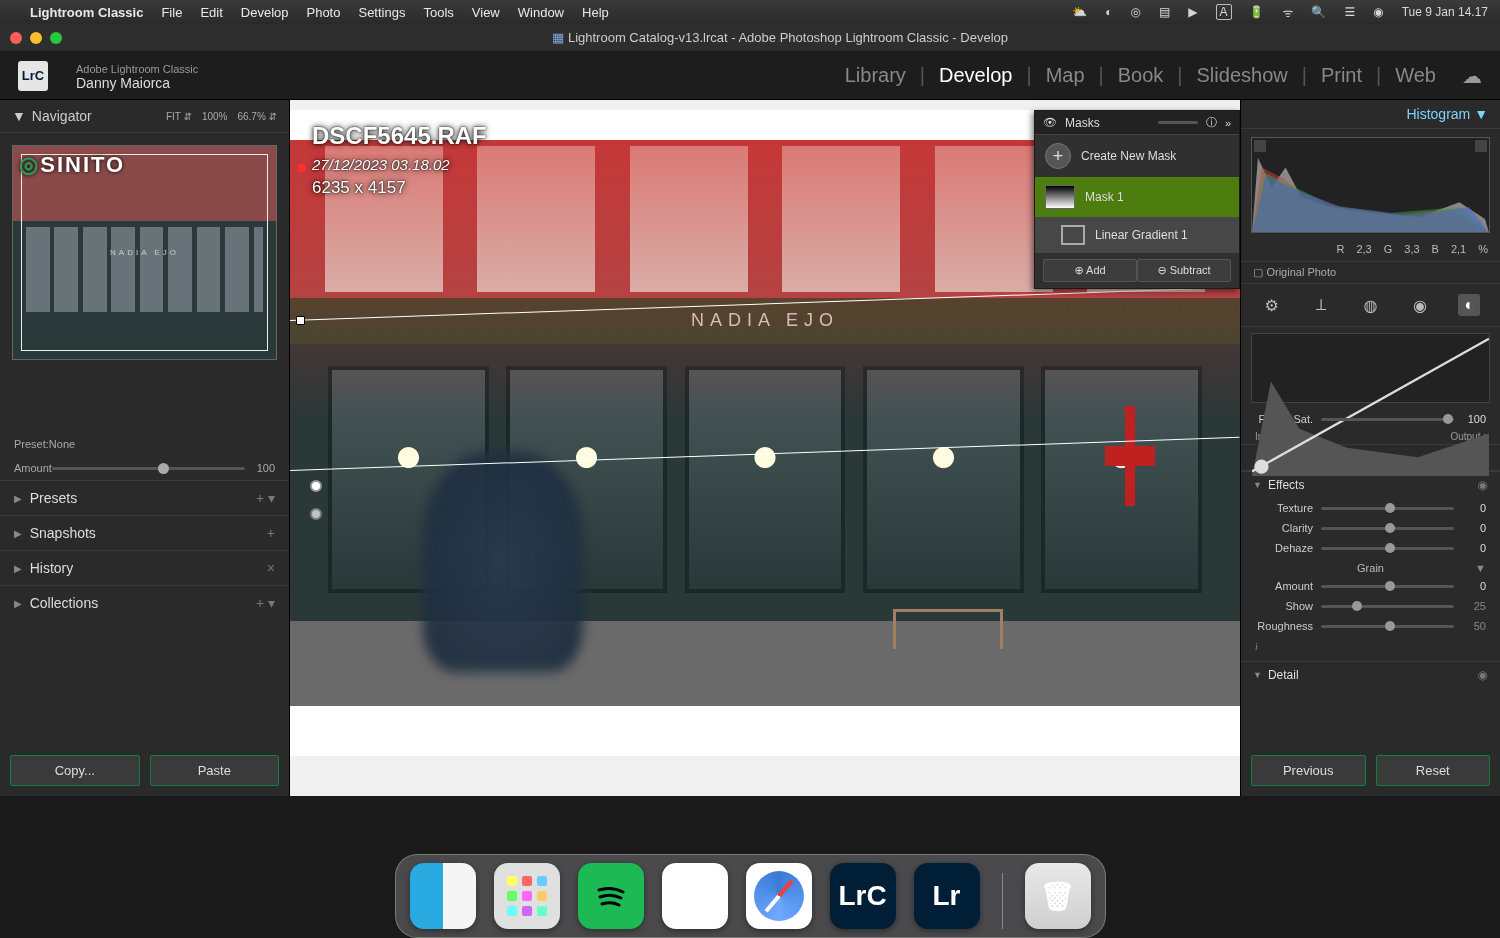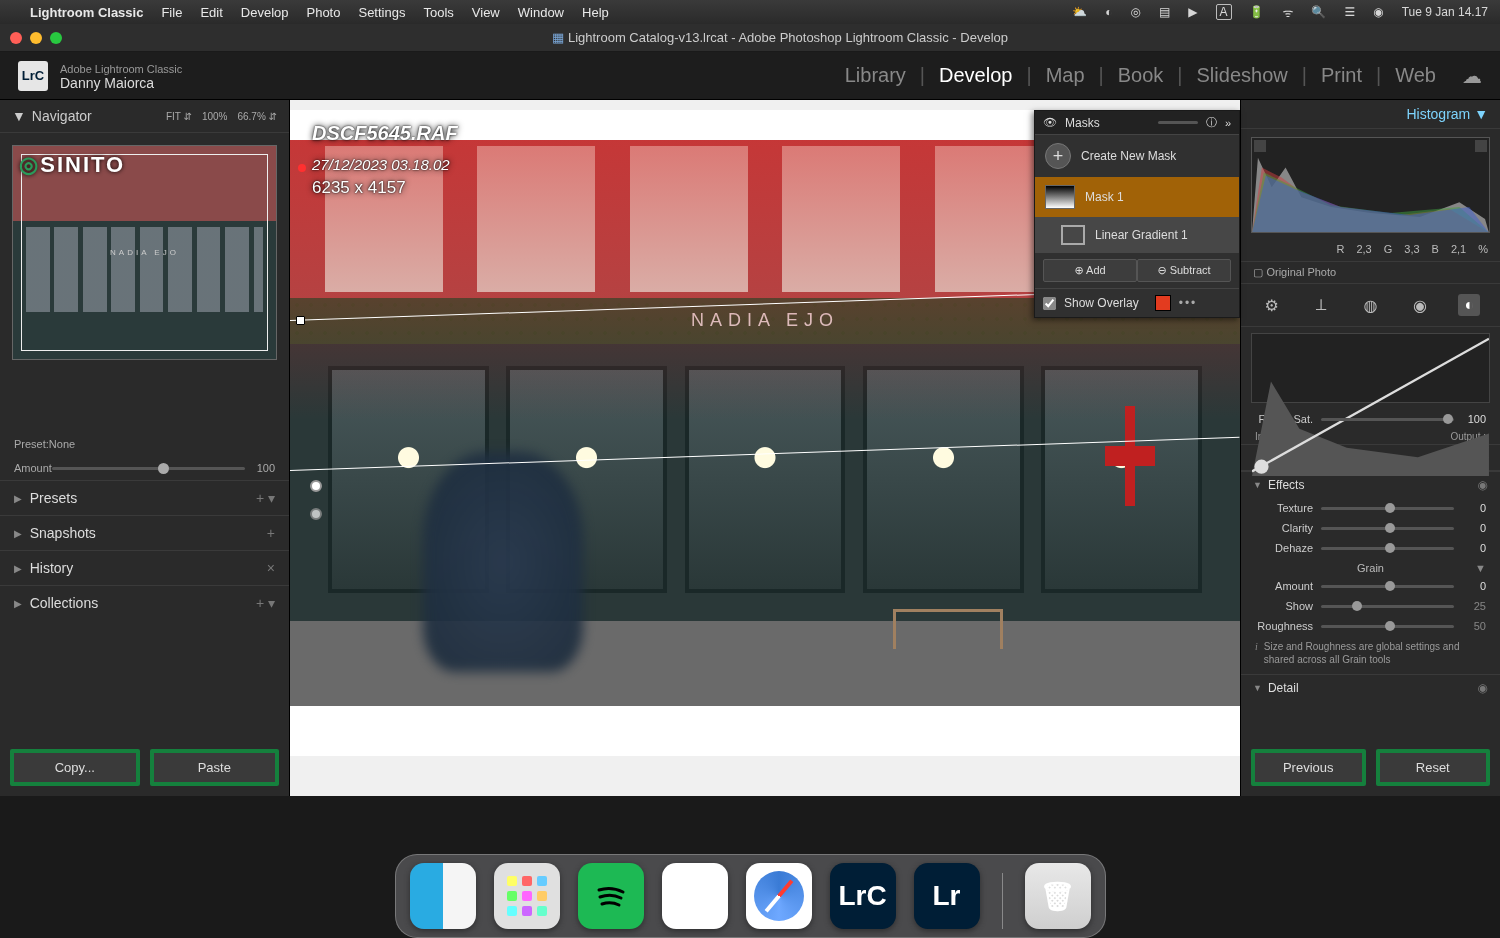--- a/index.html
+++ b/index.html
@@ -15,21 +15,21 @@
 
 .titlebar { height: 28px; background: #2e2e2e; display: flex; align-items: center; padding: 0 10px; gap: 8px; border-bottom: 1px solid #1a1a1a; }
 .traffic { display: flex; gap: 8px; }
 .dot { width: 12px; height: 12px; border-radius: 50%; }
 .dot.r { background:#ff5f57; } .dot.y{ background:#febc2e; } .dot.g{ background:#28c840; }
 .titlebar-title { flex: 1; text-align: center; color: #ccc; font-size: 13px; }
 
 
 .app-header { height: 48px; background: #1d1d1d; display: flex; align-items: center; padding: 0 18px; border-bottom: 1px solid #000; }
 .lrc-badge { width: 30px; height: 30px; background: #e6e6e6; color: #001e36; font-weight: 700; font-size: 13px; display: flex; align-items: center; justify-content: center; border-radius: 3px; }
-.identity { margin-left: 12px; color: #999; font-size: 11px; line-height: 14px; }
+.identity { margin-left: 28px; color: #999; font-size: 11px; line-height: 14px; }
 .identity .name { color: #ddd; font-size: 14px; }
 .modules { margin-left: auto; display: flex; align-items: center; gap: 14px; font-size: 20px; color: #888; }
 .modules span { cursor: pointer; }
 .modules .active { color: #fff; }
 .modules .sep { color: #555; }
 .cloud { margin-left: 12px; color:#999; }
 
 
 .main { display: flex; height: 696px; background: #1d1d1d; }
 .leftpanel, .rightpanel { background: #2a2a2a; color: #ccc; display: flex; flex-direction: column; }
@@ -47,42 +47,42 @@
 .nav-thumb .watermark { position:absolute; top:6px; left:6px; color:#fff; font-weight:700; font-size:22px; text-shadow:0 0 4px #000; letter-spacing:2px; }
 .nav-thumb .rect { position:absolute; inset:8px; border:1px solid #eee; }
 .preset-row { padding: 6px 14px; font-size: 11px; color: #aaa; display: flex; align-items: center; }
 .preset-row .slider { flex:1; height:3px; background:#555; border-radius:2px; position:relative; }
 .preset-row .slider .knob { position:absolute; left:55%; top:-4px; width:11px; height:11px; background:#aaa; border-radius:50%; }
 .preset-row .val { width:30px; text-align:right; }
 .collapsible { padding: 9px 14px; font-size: 14px; color: #ddd; border-top: 1px solid #3a3a3a; display: flex; align-items: center; gap: 8px; }
 .collapsible .tri { font-size: 10px; color:#888; }
 .collapsible .end { margin-left:auto; color:#777; font-size:14px; }
 .left-buttons { margin-top:auto; padding: 10px; display:flex; gap:10px; }
-.btn { flex:1; background:#3a3a3a; border:4px solid #15803d; color:#ddd; padding:7px 12px; font-size:13px; text-align:center; border-radius:2px; cursor:pointer; }
+.btn { flex:1; background:#3a3a3a; border:1px solid #15803d; color:#ddd; padding:7px 12px; font-size:13px; text-align:center; border-radius:2px; cursor:pointer; }
 
 
 .canvas-wrap { flex:1; position:relative; background:#fff; margin: 10px 0 40px 0; }
 .photo { position:absolute; left:0; right:0; top:30px; bottom:50px; background: linear-gradient(#a94a4a 0 30%, #3a4a3a 30% 32%, #2b3b3b 32% 100%); overflow:hidden; }
 .photo .upperwins { position:absolute; top:0; left:3%; right:3%; height:28%; display:flex; gap:2.5%; }
 .photo .upperwins div { flex:1; background:#d9d9d0; border:6px solid #a94a4a; }
 .photo .ivy { position:absolute; top:28%; left:0; right:0; height:8%; background: radial-gradient(#2b4a2b 20%, transparent 20%) 0 0/14px 14px, #304a30; }
 .photo .storefront { position:absolute; top:36%; left:0; right:0; bottom:0; background:#2a3838; }
 .photo .bigwins { position:absolute; top:40%; left:4%; right:4%; height:40%; display:flex; gap:2%; }
 .photo .bigwins div { flex:1; background: radial-gradient(circle at 50% 40%, #fffbe0 0 10px, transparent 11px), linear-gradient(#48585a,#2a3838); border:4px solid #1a2828; }
 .photo .sign { position:absolute; top:30%; left:0; right:0; text-align:center; color:#ddd; font-size:18px; letter-spacing:6px; }
 .photo .blur { position:absolute; left:14%; bottom:6%; width:160px; height:220px; background: radial-gradient(#2a3a50,#1a2a3a); filter: blur(6px); border-radius: 40% 40% 20% 20%; opacity:.9; }
 .photo .sidewalk { position:absolute; left:0; right:0; bottom:0; height:15%; background:#6a6a6a; }
 .photo .bench { position:absolute; right:25%; bottom:10%; width:110px; height:40px; border:3px solid #a08060; border-bottom:none; }
 .photo .bow { position:absolute; right:9%; top:47%; width:50px; height:100px; background: linear-gradient(90deg, transparent 40%, #c02020 40% 60%, transparent 60%), linear-gradient(transparent 40%, #c02020 40% 60%, transparent 60%);}
 .grad-overlay { position:absolute; left:0; right:0; top:30px; height:280px; background: linear-gradient(rgba(220,40,40,.55), rgba(220,40,40,0)); pointer-events:none;}
 .grad-line { position:absolute; left:0; right:0; height:1px; background:#fff; }
 .grad-handle { position:absolute; width:9px; height:9px; background:#fff; border:1px solid #000; border-radius:1px; }
 .grad-pin { position:absolute; width:12px; height:12px; border-radius:50%; background:#fff; border:2px solid #999;}
 .overlay-text { position:absolute; left:22px; color:#fff; text-shadow: 0 0 6px #000, 0 0 2px #000; }
-.ot1 { top:12px; font-size:20px; font-weight:600; font-style:italic; }
+.ot1 { top:12px; font-size:24px; font-weight:600; }
 .ot2 { top:46px; font-size:15px; font-style:italic; }
 .ot3 { top:68px; font-size:17px; font-weight:500; }
 .rec-dot { position:absolute; left:8px; top:54px; width:8px; height:8px; background:#ff3030; border-radius:50%; }
 
 
 .masks-panel { position:absolute; top:0; right:0; width:206px; background:#303030; border:1px solid #1a1a1a; color:#ddd; font-size:12px; box-shadow: -2px 2px 6px rgba(0,0,0,.5); }
 .masks-head { display:flex; align-items:center; gap:8px; padding:4px 8px; background:#222; border-bottom:1px solid #444;}
 .masks-head .grow{flex:1;}
 .mask-row { display:flex; align-items:center; gap:10px; padding:8px 10px; }
 .mask-row .circle { width:26px; height:26px; border-radius:50%; background:#555; border:1px solid #777; display:flex; align-items:center; justify-content:center; font-size:18px; color:#ddd;}
@@ -316,38 +316,31 @@
           <span>Masks</span>
           <span class="grow"></span>
           <span style="width:40px;height:3px;background:#555;border-radius:2px"></span>
           <span class="tiny-icon">ⓘ</span>
           <span class="tiny-icon">»</span>
         </div>
         <div class="mask-row">
           <span class="circle">+</span>
           <span>Create New Mask</span>
         </div>
-        <div class="mask-row" style="background:#a16207">
+        <div class="mask-row" style="background:#4d7c0f">
           <span class="thumb"></span>
           <span>Mask 1</span>
         </div>
         <div class="mask-row mask-sub" style="background:#474747">
           <span class="thumb2"></span>
           <span>Linear Gradient 1</span>
         </div>
         <div class="mask-btns">
           <div class="mb">⊕ <span>Add</span></div>
           <div class="mb">⊖ <span>Subtract</span></div>
-        </div>
-        <div class="mask-foot">
-          <input type="checkbox" checked="" style="">
-          <span>Show Overlay</span>
-          <span class="grow"></span>
-          <span class="swatch"></span>
-          <span class="dots3">•••</span>
         </div>
       </div>
     </div>
   </div>
 
   <div class="rightpanel">
     <div class="rp-head"><span>Histogram</span> ▼</div>
     <div class="histogram">
       <div class="histo-corner l"></div>
       <div class="histo-corner r"></div>
@@ -445,21 +438,20 @@
       </div>
     <div class="slider-row">
         <span class="lab">Roughness</span>
         <span class="track">
           <span class="knob" style="left:48%"></span>
         </span>
         <span class="val" style="opacity:.5">50</span>
       </div>
     <div class="hint">
         <span class="i">i</span>
-        <span>Size and Roughness are global settings and shared across all Grain tools</span>
       </div>
 
     <div class="section-head">
         <span class="tri">▼</span>
         <span>Detail</span>
         <span class="end">◉</span>
       </div>
 
     <div class="rp-buttons">
       <div class="btn">Previous</div>

